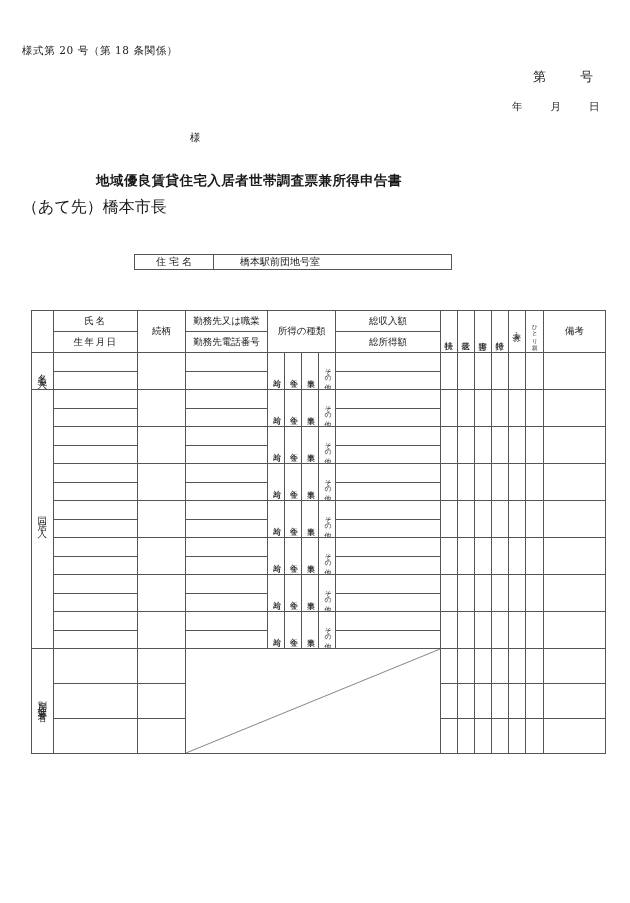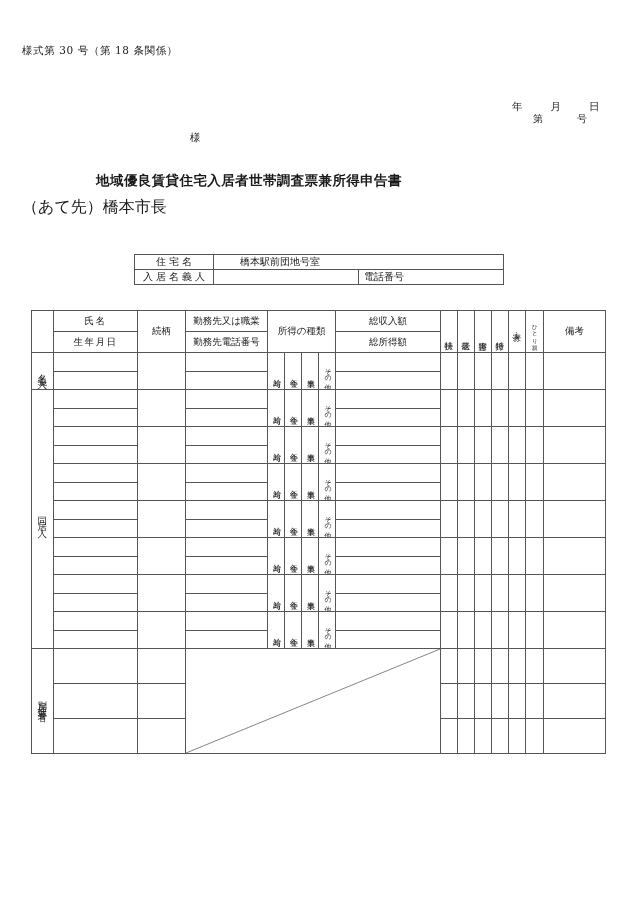--- a/index.html
+++ b/index.html
@@ -29,23 +29,22 @@
     left: 22px;
     top: 44px;
     font-size: 10.5px;
     letter-spacing: 0.6px;
     white-space: nowrap;
   }
   .doc-number {
     position: absolute;
     left: 533px;
     top: 68px;
-    font-size: 10px;
+    font-size: 13px;
     white-space: nowrap;
-    margin-top: 44px;
   }
   .doc-number .sp { display: inline-block; width: 34px; }
   .doc-date {
     position: absolute;
     left: 512px;
     top: 100px;
     font-size: 10.5px;
     white-space: nowrap;
   }
   .doc-date .sp { display: inline-block; width: 28px; }
@@ -80,21 +79,21 @@
     top: 219px;
     font-size: 10.5px;
     letter-spacing: 0.2px;
   }
 
   
   .top-table {
     position: absolute;
     left: 134px;
     top: 254px;
-    width: 370px;
+    width: 318px;
     border-collapse: collapse;
     table-layout: fixed;
     font-size: 10px;
   }
   .top-table td {
     border: 1px solid #555;
     height: 14px;
     padding: 0 2px;
     vertical-align: middle;
   }
@@ -203,21 +202,21 @@
     width: 100%; height: 100%;
     display: block;
   }
   .hdr-2 { letter-spacing: 1.5px; }
 </style>
 </head>
 <body>
 
 <div class="page">
 
-  <div class="form-no">様式第 30 号（第 18 条関係）</div>
+  <div class="form-no">様式第 20 号（第 18 条関係）</div>
 
   <div class="doc-number">
     <span>第</span><span class="sp"></span><span>号</span>
   </div>
 
   <div class="doc-date">
     <span>年</span><span class="sp"></span><span>月</span><span class="sp"></span><span>日</span>
   </div>
 
   <div class="addressee-sama">様</div>
@@ -229,27 +228,20 @@
 
   <table class="top-table">
     <tbody>
       <tr>
         <td class="lbl">住宅名</td>
         <td class="val" colspan="2">
           <div class="room-line">
             <span class="danchi">橋本駅前団地</span>
             <span class="goshitsu">号室</span>
           </div>
-        </td>
-      </tr>
-      <tr>
-        <td class="lbl">入居名義人</td>
-        <td class="val"></td>
-        <td class="val">
-          <span style="padding-left:3px;">電話番号</span>
         </td>
       </tr>
     </tbody>
   </table>
 
   <table class="main-table">
     <colgroup>
       <col class="c-group">
         <col class="c-name">
         <col class="c-rel">

